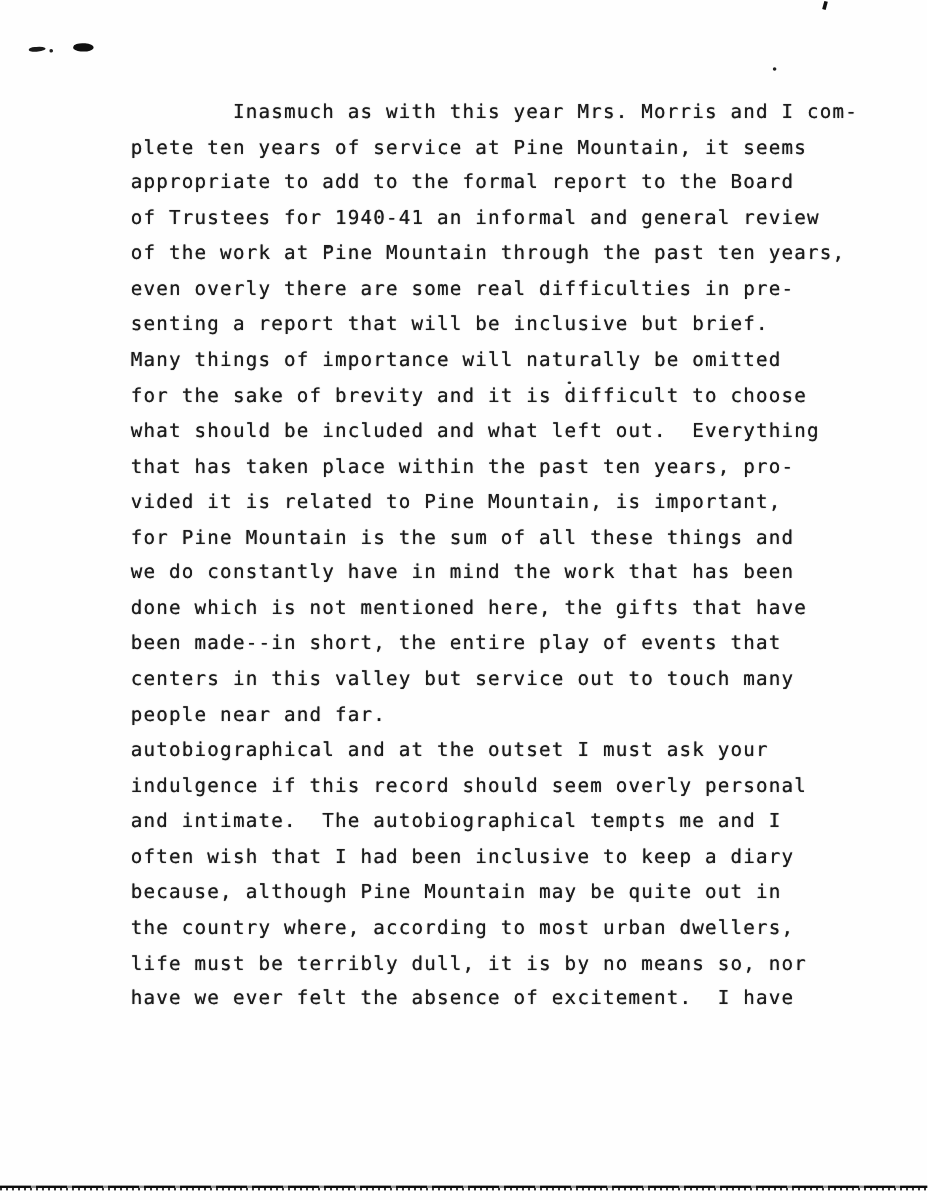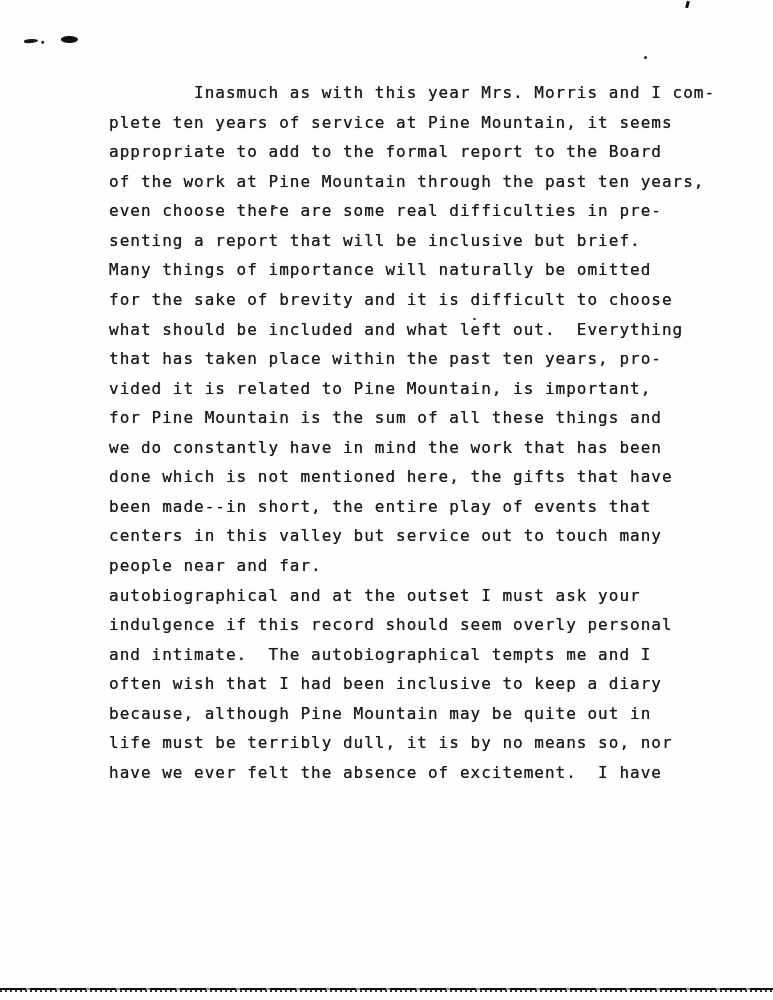--- a/index.html
+++ b/index.html
@@ -116,39 +116,41 @@
   <div class="smudge-2"></div>
   <div class="tick-top-right"></div>
   <div class="speck-a"></div>
   <div class="speck-b"></div>
   <div class="speck-c"></div>
 
   <div class="text-block">
     <div class="line">        Inasmuch as with this year Mrs. Morris and I com-</div>
     <div class="line">plete ten years of service at Pine Mountain, it seems</div>
     <div class="line">appropriate to add to the formal report to the Board</div>
+    <div class="line">of Trustees for 1940-41 an informal and general review</div>
     <div class="line">of the work at Pine Mountain through the past ten years,</div>
-    <div class="line">even choose there are some real difficulties in pre-</div>
+    <div class="line">even overly there are some real difficulties in pre-</div>
     <div class="line">senting a report that will be inclusive but brief.</div>
     <div class="line">Many things of importance will naturally be omitted</div>
     <div class="line">for the sake of brevity and it is difficult to choose</div>
     <div class="line">what should be included and what left out.  Everything</div>
     <div class="line">that has taken place within the past ten years, pro-</div>
     <div class="line">vided it is related to Pine Mountain, is important,</div>
     <div class="line">for Pine Mountain is the sum of all these things and</div>
     <div class="line">we do constantly have in mind the work that has been</div>
     <div class="line">done which is not mentioned here, the gifts that have</div>
     <div class="line">been made--in short, the entire play of events that</div>
     <div class="line">centers in this valley but service out to touch many</div>
     <div class="line">people near and far.</div>
     <div class="line">autobiographical and at the outset I must ask your</div>
     <div class="line">indulgence if this record should seem overly personal</div>
     <div class="line">and intimate.  The autobiographical tempts me and I</div>
     <div class="line">often wish that I had been inclusive to keep a diary</div>
     <div class="line">because, although Pine Mountain may be quite out in</div>
+    <div class="line">the country where, according to most urban dwellers,</div>
     <div class="line">life must be terribly dull, it is by no means so, nor</div>
     <div class="line">have we ever felt the absence of excitement.  I have</div>
   </div>
 
   <div class="scan-edge-line">
     <div class="solid"></div>
     <div class="dotted"></div>
   </div>
 
 </div>

